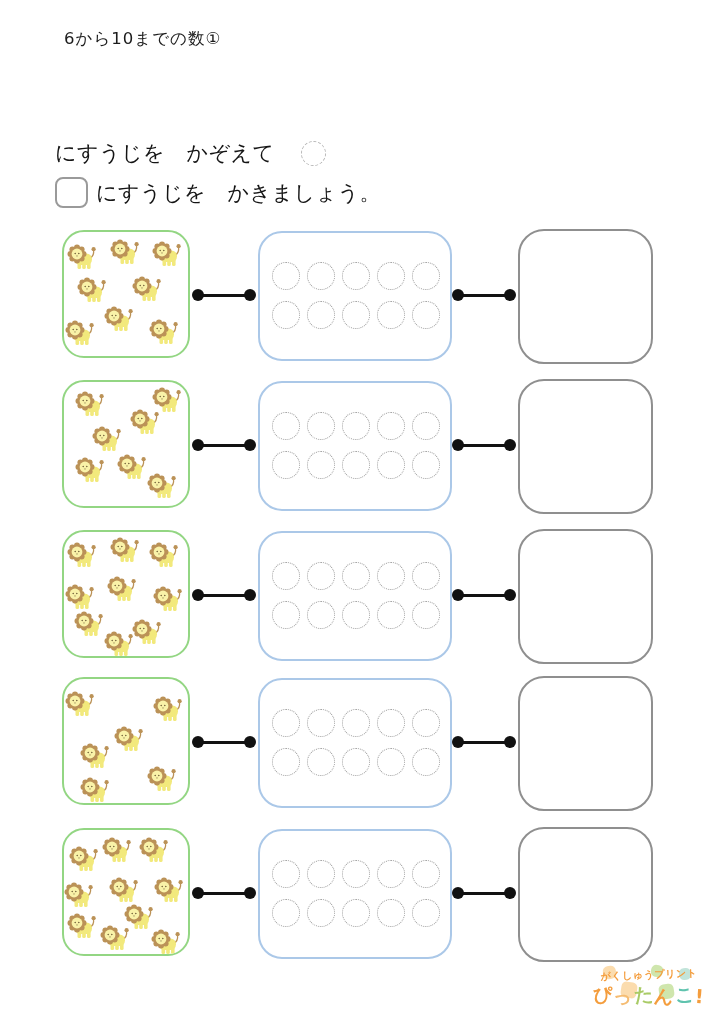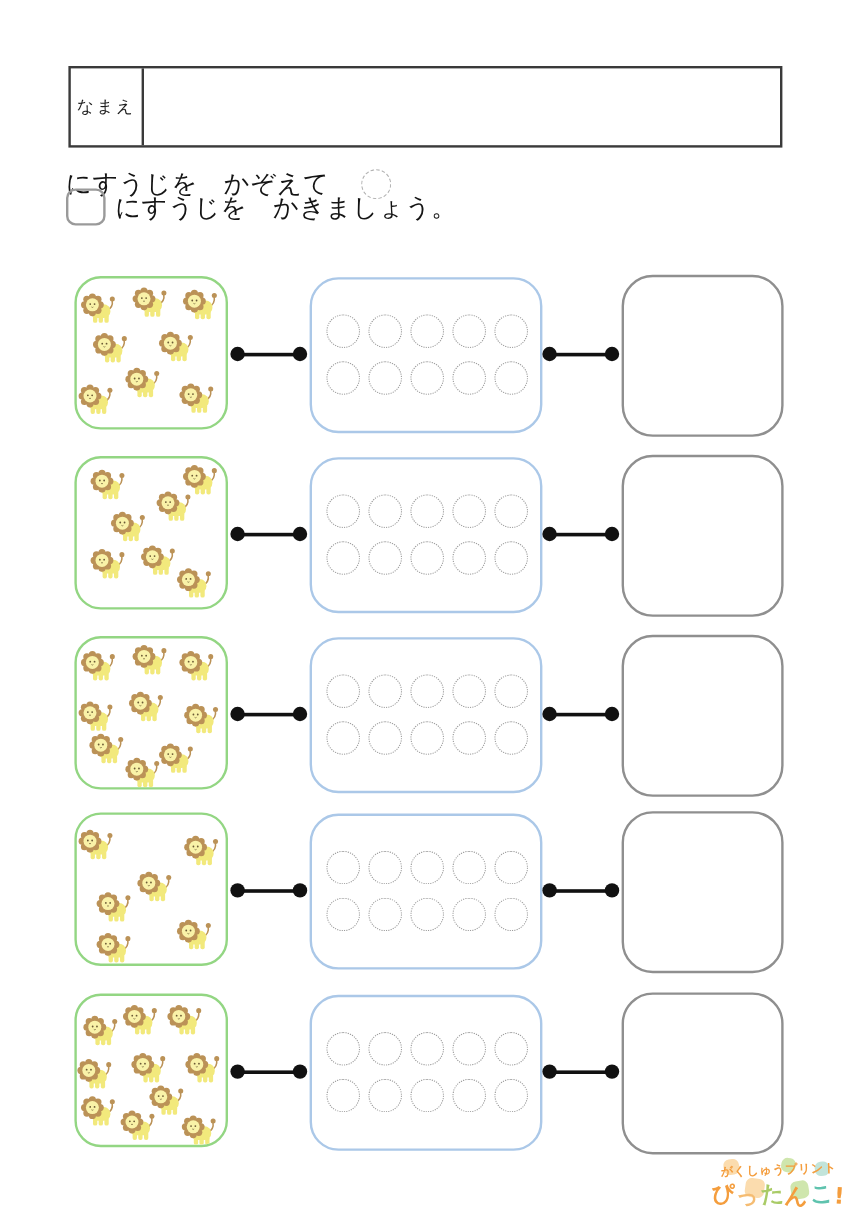--- a/index.html
+++ b/index.html
@@ -8,21 +8,21 @@
   .page { position:relative; width:709px; height:1024px; background:#fff; overflow:hidden; }
 
   .title { position:absolute; left:64px; top:28px; font-size:16.5px; color:#1c1c1c; letter-spacing:1px; }
 
   .name-box { position:absolute; left:57px; top:55px; width:595px; height:68px; border:2px solid #3a3a3a; display:flex; }
   .name-label { width:61px; border-right:2px solid #3a3a3a; display:flex; align-items:center; justify-content:center; font-size:14px; color:#1c1c1c; letter-spacing:2px; writing-mode:horizontal-tb; }
   .name-input { flex:1; }
 
   .instr { position:absolute; left:55px; color:#141414; font-size:21px; letter-spacing:0.5px; display:flex; align-items:center; white-space:pre; }
   .instr-1 { top:139px; }
-  .instr-2 { top:157px; }
+  .instr-2 { top:177px; }
   .circle-glyph { display:inline-block; width:25px; height:25px; border:1.6px dashed #b5b5b5; border-radius:50%; margin:0 5px; flex:0 0 auto; }
   .square-glyph { display:inline-block; width:33px; height:31px; border:2px solid #9a9a9a; border-radius:8px; margin-right:8px; flex:0 0 auto; }
 
   .wrow { position:absolute; left:0; width:709px; height:136px; }
   .green-box { position:absolute; left:62px; top:0; width:128px; height:128px; border:2.5px solid #93d683; border-radius:22px; overflow:hidden; background:#fff; }
   .lion { position:absolute; width:30px; height:28px; }
   .blue-box { position:absolute; left:258px; top:1px; width:194px; height:130px; border:2px solid #abc8e8; border-radius:24px; background:#fff; }
   .dot-circle { position:absolute; width:28px; height:28px; border:1.6px dotted #9c9c9c; border-radius:50%; background:#fff; }
   .gray-box { position:absolute; left:518px; top:-1px; width:135px; height:135px; border:2.5px solid #8f8f8f; border-radius:26px; background:#fff; }
   .conn-line { position:absolute; height:3px; background:#111; top:63.5px; }
@@ -34,25 +34,22 @@
   .logo-line2 { position:relative; font-size:19px; font-weight:bold; margin-top:1px; letter-spacing:1px; }
   .logo-line2 span { display:inline-block; }
   .logo-line2 span:nth-child(odd) { transform:translateY(-1px) rotate(-4deg); }
   .logo-line2 span:nth-child(even) { transform:translateY(1px) rotate(4deg); }
 </style>
 </head>
 <body>
 
 <div class="page">
 
-
-  <div class="name-box">
-    <div class="name-label">なまえ</div>
-    <div class="name-input"></div>
-  </div>
+  <div class="title">6から10までの数①</div>
+
 
   <div class="instr instr-1"><span>にすうじを　かぞえて　</span><span class="circle-glyph"></span></div>
 
   <div class="instr instr-2"><span class="square-glyph"></span><span>にすうじを　かきましょう。</span></div>
 
   <div id="rows">
       <div class="wrow" style="top: 230px;">
         <div class="green-box">
           <div class="lion" style="left: 3px; top: 11px;"><svg width="30" height="28" viewBox="0 0 30 28">
               <path d="M22 16 Q27.5 13 26.5 7.5" fill="none" stroke="#bb9257" stroke-width="1.3"></path>

